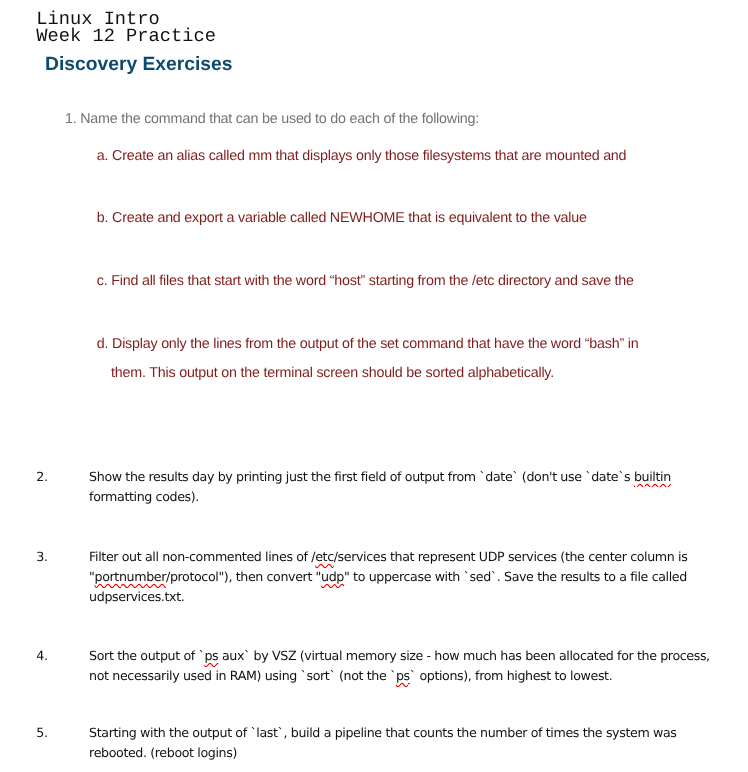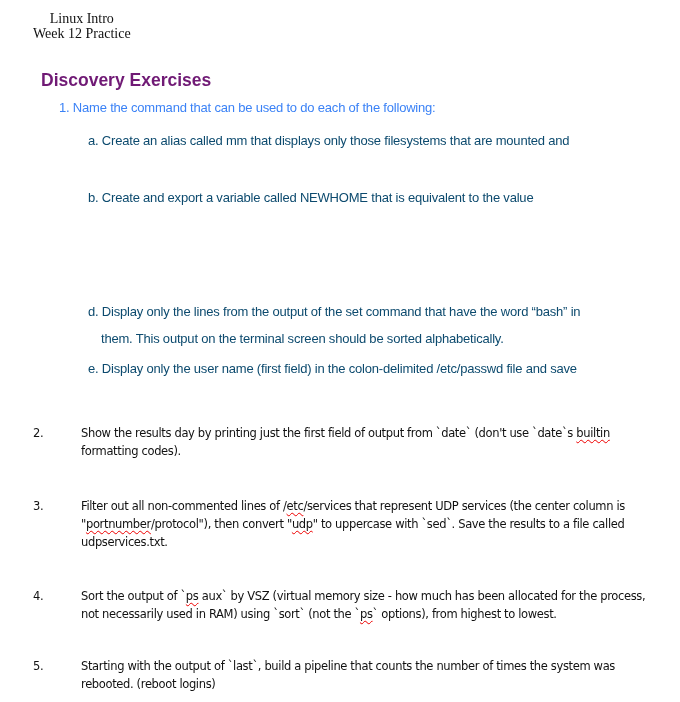--- a/index.html
+++ b/index.html
@@ -1,20 +1,20 @@
 <!DOCTYPE html>
 <html><head>
 <meta charset="utf-8">
 <style>
   html, body { margin: 0; padding: 0; background: #ffffff; }
   body { width: 680px; height: 702px; position: relative; overflow: hidden; }
-  .header { position: absolute; left: 33px; top: 11px; font-family: Liberation Serif, serif; font-size: 14px; line-height: 15px; color: #111; text-align: center; }
-  .title { position: absolute; left: 41px; top: 70px; font-family: "Liberation Sans", sans-serif; font-weight: bold; font-size: 17.5px; color: #701a75; }
-  .q1 { position: absolute; left: 59px; top: 100px; font-family: "Liberation Sans", sans-serif; font-size: 13px; color: #3b82f6; letter-spacing: -0.2px; }
-  .sub { position: absolute; left: 88px; font-family: "Liberation Sans", sans-serif; font-size: 13px; color: #0c4a6e; line-height: 27px; width: 560px; letter-spacing: -0.2px; }
+  .header { position: absolute; left: 33px; top: 11px; font-family: Liberation Mono, monospace; font-size: 17px; line-height: 15px; color: #111; }
+  .title { position: absolute; left: 41px; top: 48px; font-family: "Liberation Sans", sans-serif; font-weight: bold; font-size: 17.5px; color: #0c4a6e; }
+  .q1 { position: absolute; left: 59px; top: 100px; font-family: "Liberation Sans", sans-serif; font-size: 13px; color: #737373; letter-spacing: -0.2px; }
+  .sub { position: absolute; left: 88px; font-family: "Liberation Sans", sans-serif; font-size: 13px; color: #7f1d1d; line-height: 27px; width: 560px; letter-spacing: -0.2px; }
   .sub .l2 { padding-left: 13px; display: block; }
   .item { position: absolute; left: 33px; font-family: "DejaVu Sans", sans-serif; font-size: 11.5px; line-height: 18px; color: #111; width: 630px; letter-spacing: -0.35px; }
   .item .num { position: absolute; left: 0; top: 0; }
   .item .txt { display: block; padding-left: 48px; }
   .sq { text-decoration: underline wavy #e00; text-decoration-thickness: 1px; text-underline-offset: 2px; margin-top: 32px; }
 </style>
 </head>
 <body>
 
 <div class="header">
@@ -26,27 +26,27 @@
 
 <div class="q1">1. Name the command that can be used to do each of the following:</div>
 
 <div class="sub" style="top:127px">
   <span>a. Create an alias called mm that displays only those filesystems that are mounted and</span>
 </div>
 <div class="sub" style="top:184px">
   <span>b. Create and export a variable called NEWHOME that is equivalent to the value</span>
 </div>
 <div class="sub" style="top:241px">
+  <span>c. Find all files that start with the word “host” starting from the /etc directory and save the</span>
 </div>
 <div class="sub" style="top:298px">
   <span>d. Display only the lines from the output of the set command that have the word “bash” in</span>
   <span class="l2">them. This output on the terminal screen should be sorted alphabetically.</span>
 </div>
 <div class="sub" style="top:355px">
-  <span>e. Display only the user name (first field) in the colon-delimited /etc/passwd file and save</span>
 </div>
 
 <div class="item" style="top:424px">
   <span class="num">2.</span>
   <span class="txt"><span>Show the results day by printing just the first field of output from `date` (don't use `date`s </span><span class="sq">builtin</span><span> formatting codes).</span></span>
 </div>
 
 <div class="item" style="top:497px">
   <span class="num">3.</span>
   <span class="txt"><span> Filter out all non-commented lines of /</span><span class="sq">etc</span><span>/services that represent UDP services (the center column is "</span><span class="sq">portnumber</span><span>/protocol"), then convert "</span><span class="sq">udp</span><span>" to uppercase with `sed`. Save the results to a file called udpservices.txt.</span></span>

